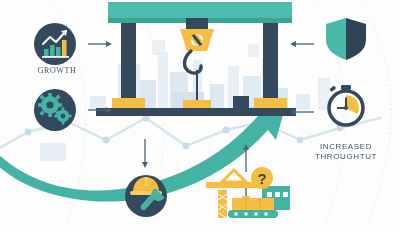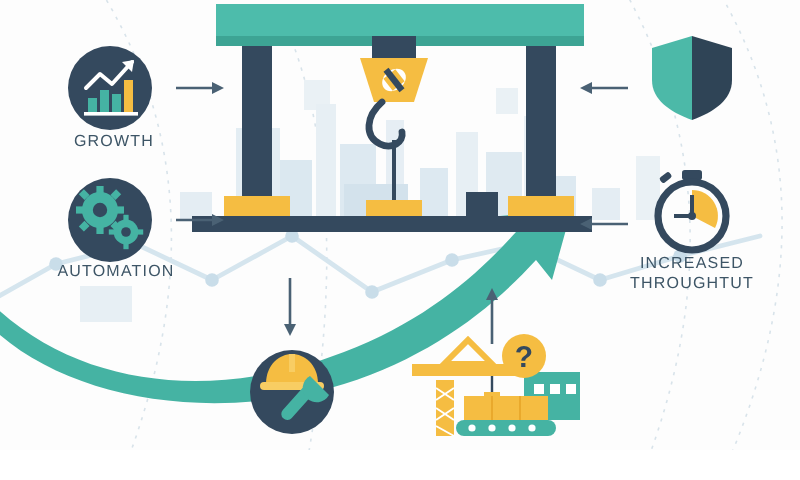--- a/index.html
+++ b/index.html
@@ -26,24 +26,24 @@
     position: absolute;
     color: #3d5566;
     font-family: "Liberation Sans", sans-serif;
     font-size: 8px;
     letter-spacing: 0.6px;
     text-align: center;
     line-height: 10px;
     white-space: pre-line;
     user-select: none;
   }
-  #label-growth     { left: 22px;  top: 66px;  width: 70px; }
+  #label-growth     { left: 22px;  top: 66px;  width: 70px; font-family: Liberation Serif, serif; }
   #label-automation { left: 8px;   top: 131px; width: 100px; }
   #label-safety     { left: 300px; top: 60px;  width: 92px; }
-  #label-throughput { left: 298px; top: 127px; width: 96px; }
+  #label-throughput { left: 298px; top: 142px; width: 96px; }
 </style>
 </head>
 <body>
 
 <div id="stage">
 
   <svg id="bg-layer" viewBox="0 0 400 225">
     <rect x="0" y="0" width="400" height="225" fill="#fdfdfd"></rect>
 
     <g fill="none" stroke="#d8e3ea" stroke-width="0.8" stroke-dasharray="1.6 3.2">
@@ -248,17 +248,16 @@
         <circle cx="266" cy="214" r="1.8"></circle>
       </g>
 
       <circle cx="262" cy="178" r="11" fill="#f5bd42"></circle>
       <text x="262" y="183.5" text-anchor="middle" font-family="Liberation Sans, sans-serif" font-size="15" font-weight="bold" fill="#34495e">?</text>
     </g>
 
   </svg>
 
   <div class="node-label" id="label-growth">GROWTH</div>
-  <div class="node-label" id="label-automation">AUTOMATION</div>
   <div class="node-label" id="label-throughput">INCREASED
 THROUGHTUT</div>
 
 </div>
 
 </body></html>

